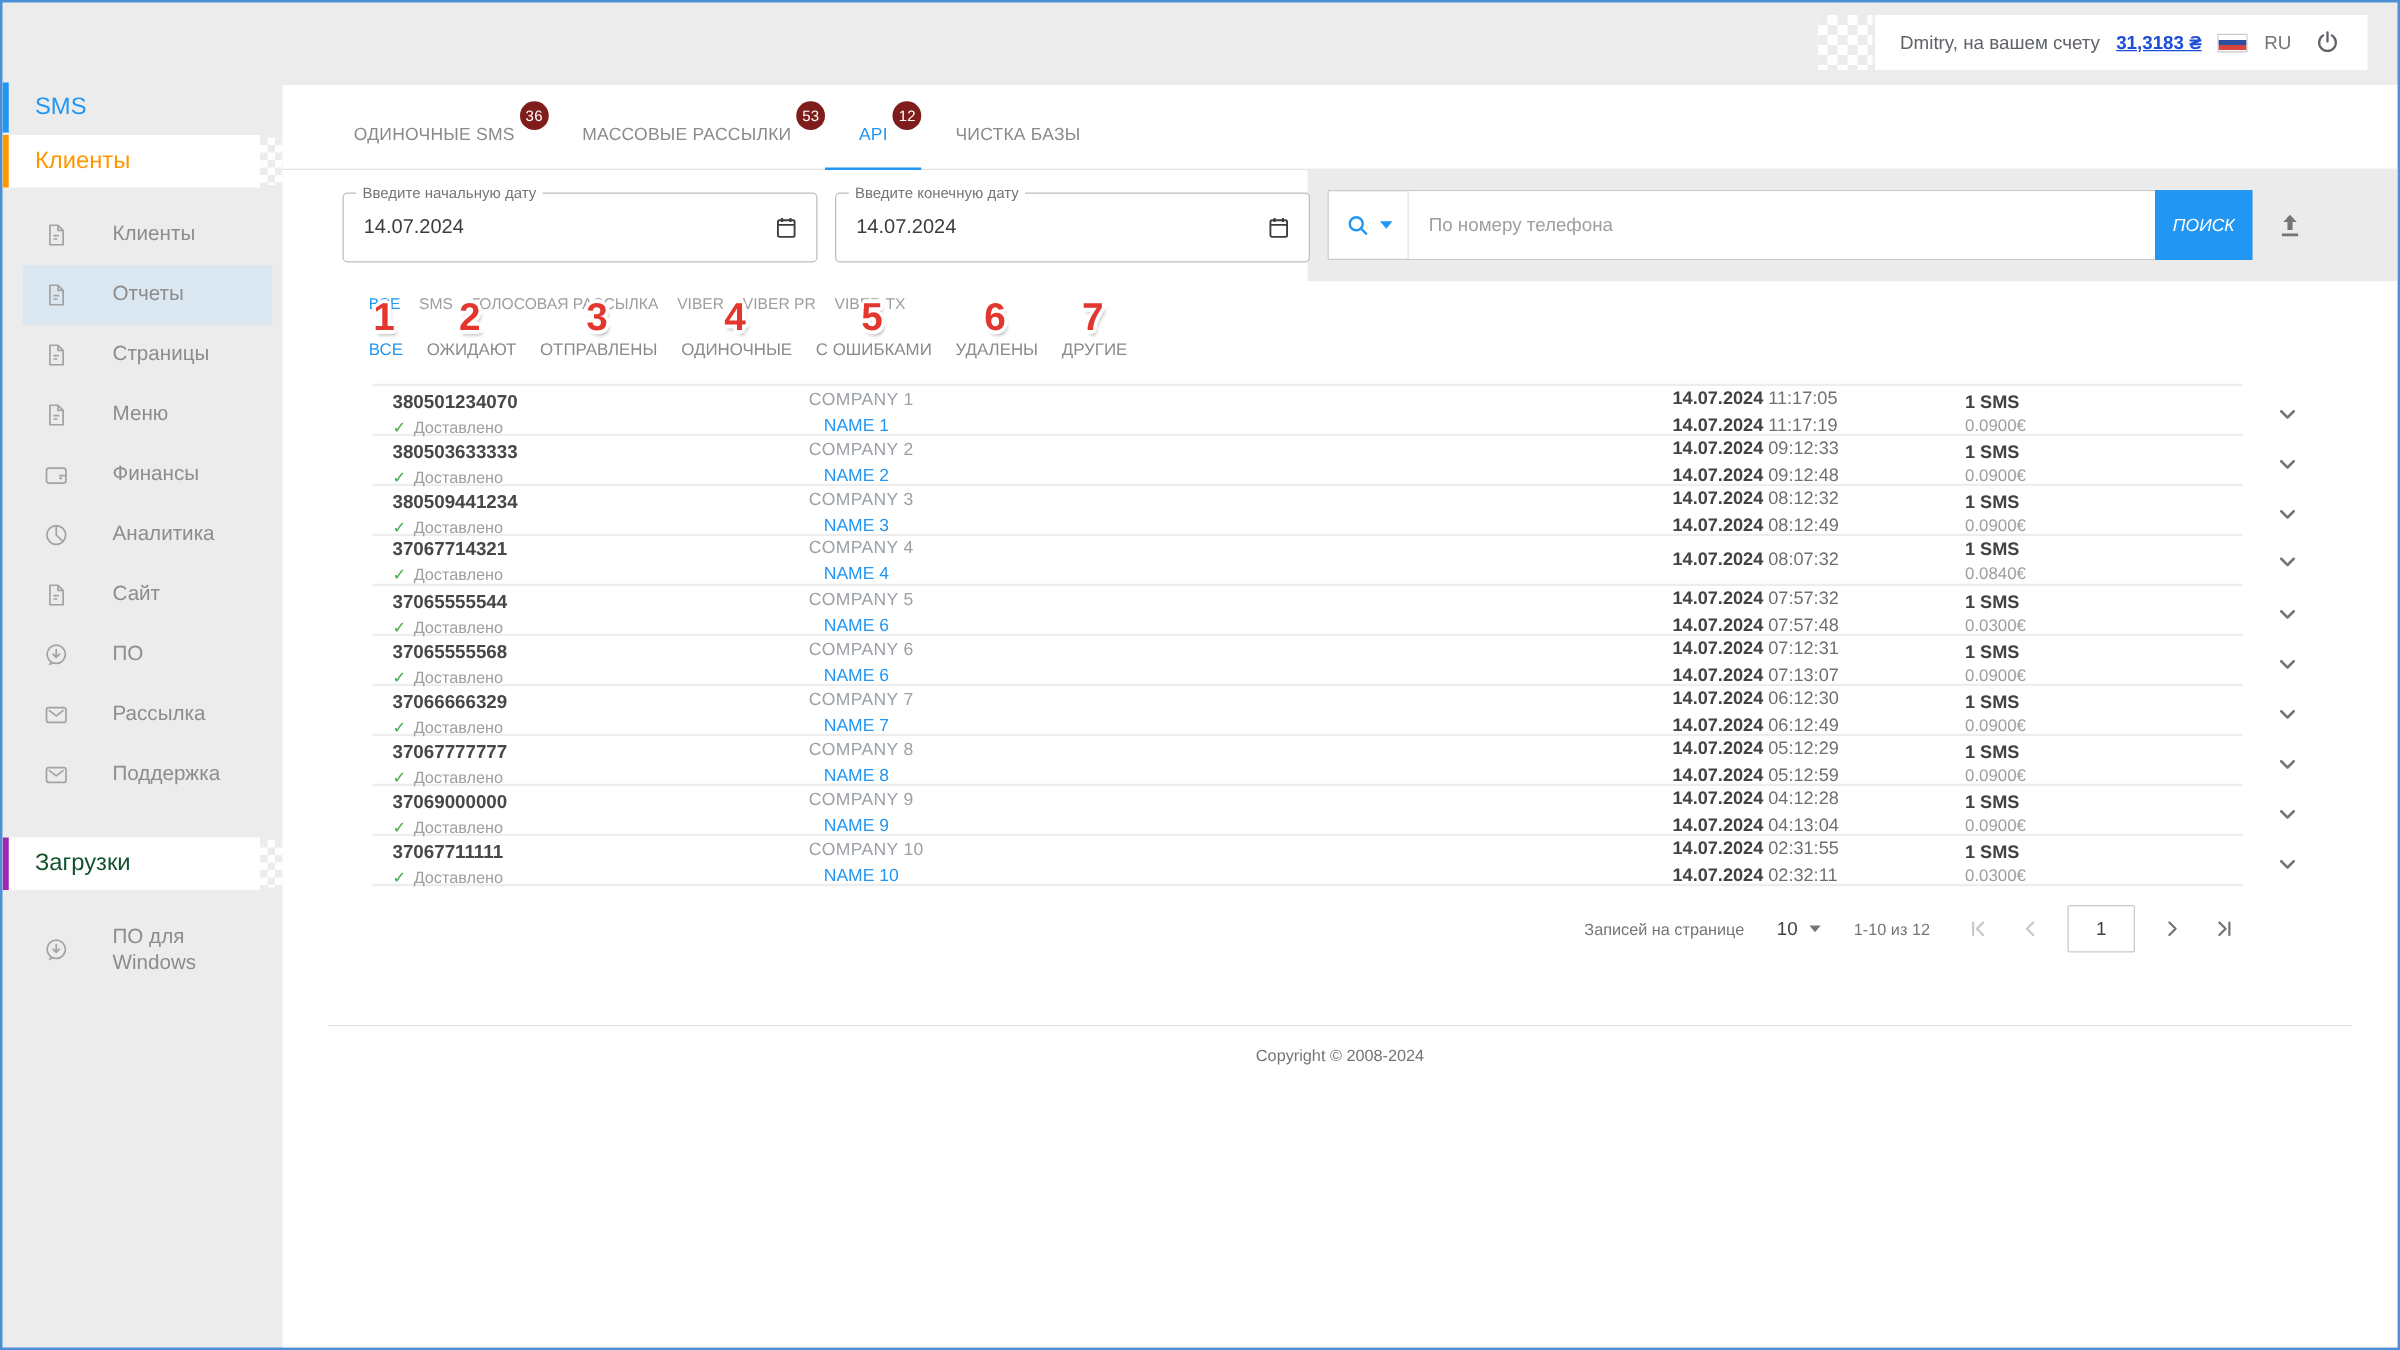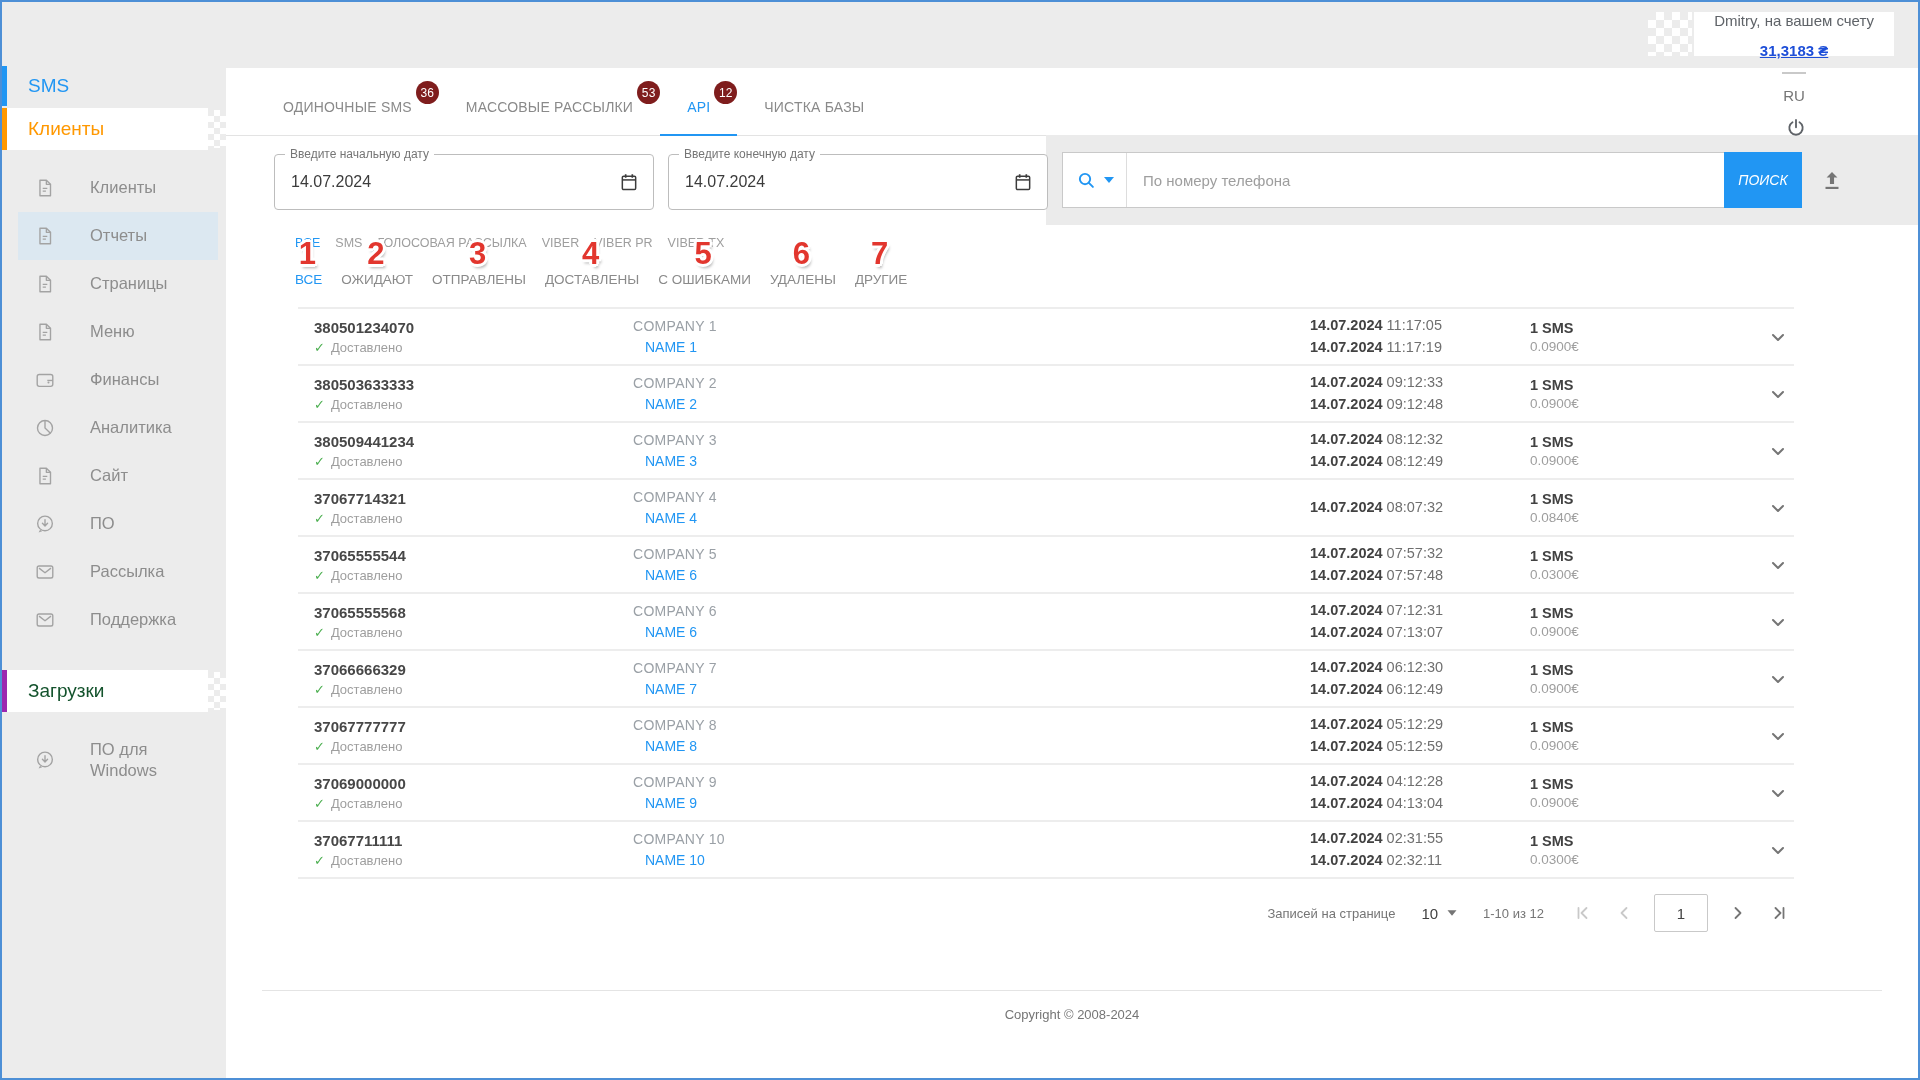--- a/index.html
+++ b/index.html
@@ -8,21 +8,21 @@
   .frame { position:relative; width:1920px; height:1080px; background:#ececec;
            border:2px solid #4d8fd6; overflow:hidden; }
 
   
   .topbar-right { position:absolute; top:10px; right:24px; display:flex; align-items:stretch; z-index:3; }
   .checker { background-image:
       linear-gradient(45deg,#fff 25%,transparent 25%,transparent 75%,#fff 75%),
       linear-gradient(45deg,#fff 25%,transparent 25%,transparent 75%,#fff 75%);
     background-size:16px 16px; background-position:0 0,8px 8px; }
   .topbar-checker { width:44px; height:44px; margin-right:2px; }
-  .user-card { height:44px; background:#fff; display:flex; align-items:center; gap:13px; padding:0 20px;flex-direction:column; }
+  .user-card { height:44px; background:#fff; display:flex; align-items:center; gap:13px; padding:0 20px; }
   .user-greeting { font-size:15px; color:#5f6368; white-space:nowrap; }
   .balance-link { font-size:15px; font-weight:bold; color:#1d4ed8; text-decoration:underline; cursor:pointer; white-space:nowrap; }
   .flag { width:24px; height:15px; border:1px solid #c9c9c9; display:flex; flex-direction:column; }
   .flag i { flex:1; display:block; }
   .flag .f1{background:#fff;} .flag .f2{background:#2d4fa2;} .flag .f3{background:#d8453e;}
   .lang { font-size:15px; color:#757575; }
   .power-btn { width:24px; height:24px; margin-left:4px; cursor:pointer; display:flex; align-items:center; justify-content:center; }
 
   
   .sidebar { position:absolute; left:0; top:0; width:224px; height:100%; }
@@ -90,21 +90,21 @@
   .chips2 .chip { font-size:13.5px; color:#8a8a8a; position:relative; }
   .chip.on { color:#2196f3; }
   .annot { position:absolute; top:-36px; left:50%; transform:translateX(-58%); font-size:31px; font-weight:bold;
            color:#e2362e; z-index:5; pointer-events:none;
            text-shadow:-2px -2px 0 #fff,2px -2px 0 #fff,-2px 2px 0 #fff,2px 2px 0 #fff,
                         0 -3px 0 #fff,0 3px 0 #fff,-3px 0 0 #fff,3px 0 0 #fff,2px 4px 3px rgba(0,0,0,.3); }
 
   
   .table { margin:20px 0 0 72px; width:1496px; border-top:2px solid #ededed; }
   .trow { display:grid; grid-template-columns:335px 677px 220px 232px 1fr; align-items:center;
-          height:57px; border-bottom:2px solid #ededed; background:#fff; }
+          height:40px; border-bottom:2px solid #ededed; background:#fff;gap:14px; }
   .c-phone { padding-left:16px; }
   .phone { font-size:15px; font-weight:bold; color:#474747; }
   .status-line { display:flex; align-items:center; gap:6px; margin-top:4px; }
   .check { color:#4caf50; font-size:13px; }
   .status-text { font-size:13px; color:#9e9e9e; }
   .company { font-size:14px; color:#9aa0a6; letter-spacing:.3px; }
   .name-link { display:inline-block; margin-top:5px; font-size:14px; color:#2196f3; text-decoration:none; cursor:pointer;margin-left:12px; }
   .dt { font-size:14.5px; color:#6f6f6f; line-height:1.5; }
   .dt b { color:#424242; }
   .cnt { font-size:14.5px; font-weight:bold; color:#424242; }
@@ -392,21 +392,21 @@
           <span>ОЖИДАЮТ</span>
         </a>
 
         <a class="chip">
           <span class="annot">3</span>
           <span>ОТПРАВЛЕНЫ</span>
         </a>
 
         <a class="chip">
           <span class="annot">4</span>
-          <span>ДОСТАВЛЕНЫ</span>
+          <span>ОДИНОЧНЫЕ</span>
         </a>
 
         <a class="chip">
           <span class="annot">5</span>
           <span>С ОШИБКАМИ</span>
         </a>
 
         <a class="chip">
           <span class="annot">6</span>
           <span>УДАЛЕНЫ</span>

